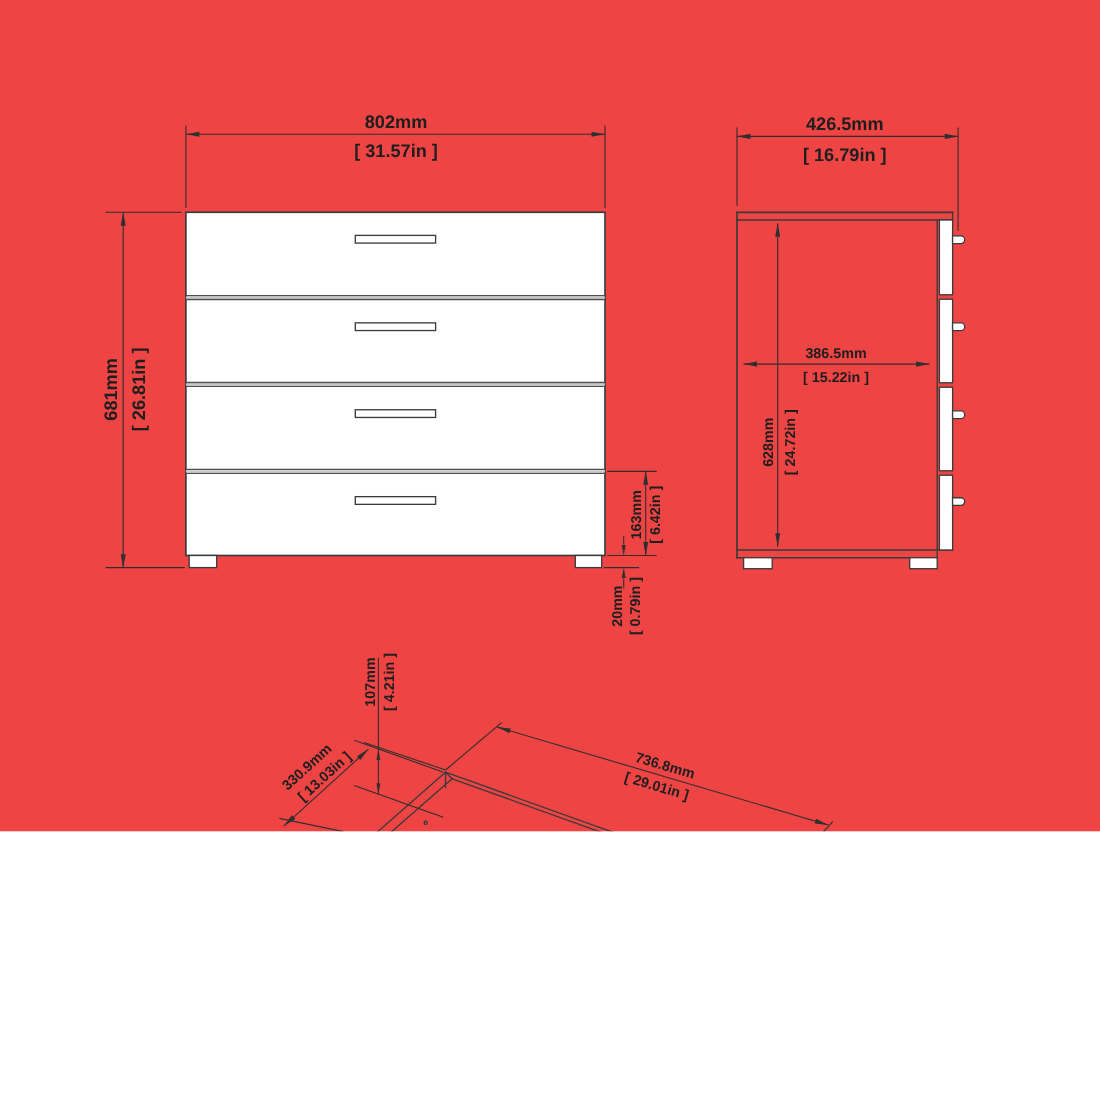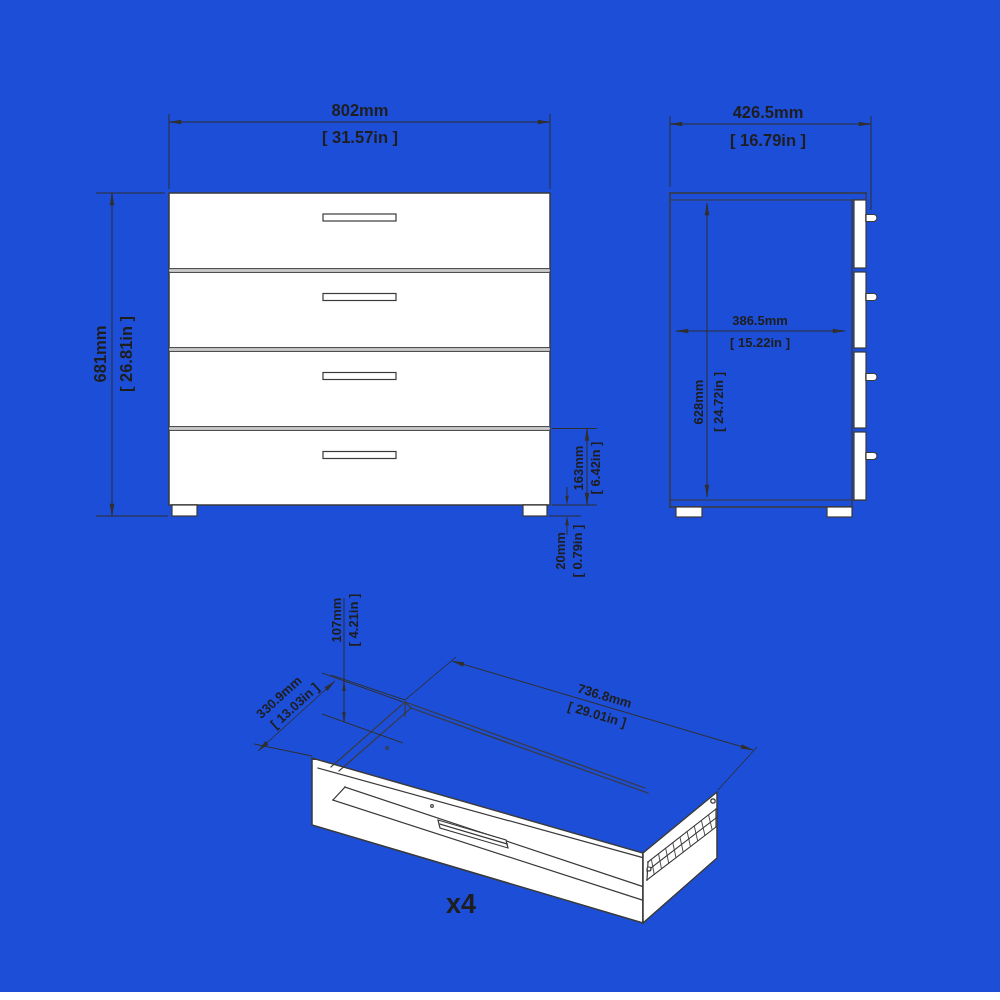--- a/index.html
+++ b/index.html
@@ -1,16 +1,16 @@
 <!DOCTYPE html>
 <html><head>
 <meta charset="utf-8">
 <style>
   html,body{margin:0;padding:0;background:#ffffff;}
-  .canvas{position:relative;width:1000px;height:992px;background:#1d4ed8;overflow:hidden;
+  .canvas{position:relative;width:1000px;height:756px;background:#ef4444;overflow:hidden;
           font-family:"Liberation Sans",sans-serif;}
   svg{position:absolute;left:0;top:0;}
   .ln{stroke:#3a3a3a;stroke-width:1.5;fill:none;stroke-linecap:square;}
   .ln2{stroke:#3a3a3a;stroke-width:1.2;fill:none;stroke-linecap:square;}
   .fill-white{fill:#ffffff;}
   .dim{stroke:#2f2f2f;stroke-width:1;fill:none;}
   .divband{stroke:#c9c9c9;stroke-width:2;}
   .divedge{stroke:#4f4f4f;stroke-width:1.2;}
   .arr{fill:#2f2f2f;stroke:none;}
   text{text-anchor:middle;font-family:"Liberation Sans",sans-serif;font-weight:700;fill:#1e1e1e;}

